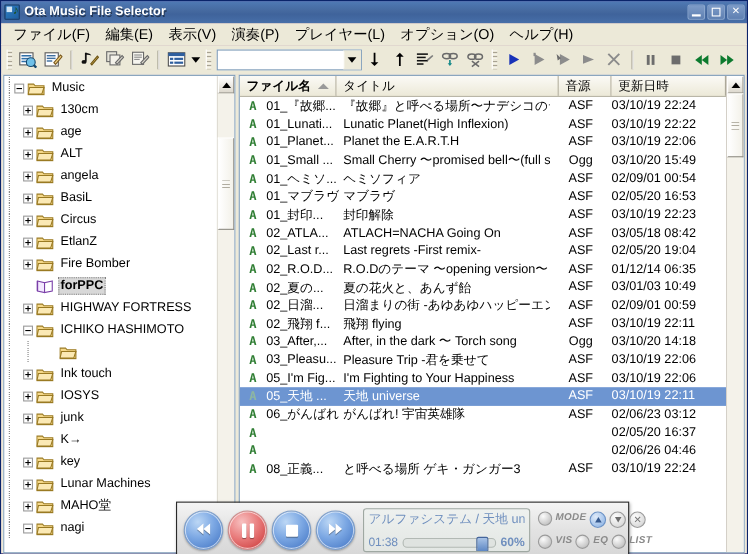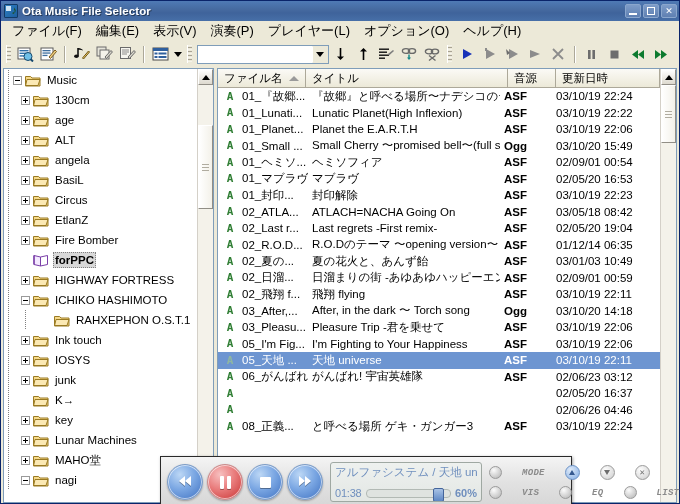--- a/index.html
+++ b/index.html
@@ -161,21 +161,21 @@
     white-space:nowrap;box-sizing:border-box;
   }
   .lrow.sel{background:#6d95d1;color:#fff;}
   .c-icon{width:24px;flex:0 0 24px;display:flex;align-items:center;justify-content:center;}
   .c-icon span{
     color:#2e7d32;font-weight:bold;font-size:11px;font-family:"DejaVu Sans Mono",monospace;
   }
   .lrow.sel .c-icon span{color:#8fb7a0;}
   .c-file{flex:0 0 64px;overflow:hidden;text-overflow:clip;padding-right:2px;}
   .c-title{flex:1 1 auto;overflow:hidden;padding-left:4px;}
-  .c-src{flex:0 0 48px;text-align:left;padding-left:4px;font-weight:bold;}
+  .c-src{flex:0 0 48px;text-align:center;padding-left:4px;}
   .c-date{flex:0 0 104px;padding-left:4px;overflow:hidden;}
   
   .vsb{
     width:16px;flex:0 0 16px;background:#f1efe2;
     border-left:1px solid #d4d0c8;
     display:flex;flex-direction:column;box-sizing:border-box;
   }
   .sb-btn{
     height:16px;flex:0 0 16px;
     background:linear-gradient(to bottom,#fff,#ddd9ce);
@@ -234,21 +234,21 @@
   }
   .lcd-knob{
     position:absolute;right:6px;top:-2px;width:9px;height:12px;border-radius:2px;
     background:linear-gradient(to bottom,#a9c3e6,#5d87c4);border:1px solid #44659b;
   }
   .lcd-pct{font-size:11px;font-weight:bold;color:#6f8fbe;flex:0 0 auto;}
   .prpanel{
     flex:1 1 auto;height:40px;display:flex;flex-direction:column;
     justify-content:space-around;padding-left:2px;
   }
-  .prrow{display:flex;align-items:center;gap:20px;font-family:Liberation Mono, monospace;}
+  .prrow{display:flex;gap:3px;}
   .led{
     width:13px;height:13px;border-radius:50%;flex:0 0 13px;
     background:radial-gradient(circle at 35% 30%,#fbfbfb,#c8c8c8 70%,#a9a9a9 100%);
     border:1px solid #9b9b9b;box-sizing:border-box;
   }
   .prlbl{font-size:9px;font-weight:bold;font-style:italic;color:#8a8a8a;letter-spacing:.3px;}
   .rbtn{
     width:15px;height:15px;border-radius:50%;flex:0 0 15px;
     background:radial-gradient(circle at 35% 30%,#fdfdfd,#dcdcdc 70%,#b9b9b9 100%);
     border:1px solid #9b9b9b;box-sizing:border-box;
@@ -601,21 +601,20 @@
             <div class="trow">
               <span class="dots" style="width:14px;flex:0 0 14px"></span>
               <span class="dots" style="width:18px;flex:0 0 18px"></span>
               <span class="expander none"></span>
               <span class="folder">
                 <svg width="16" height="13" viewBox="0 0 16 13">
                   <path d="M0.5 2.5 L0.5 12 L15 12 L15 4 L7 4 L5.6 2.5 Z" fill="#f6d98a" stroke="#9a7a22"></path>
                   <path d="M2 5.5 L15 5.5 L13 11.5 L0.6 11.5 Z" fill="#fbe9b4" stroke="#9a7a22"></path>
                 </svg>
               </span>
-              <span class="tlabel">RAHXEPHON O.S.T.1</span>
             </div>
             <div class="trow">
               <span class="dots" style="width:14px;flex:0 0 14px"></span>
               <span class="expander plus"></span>
               <span class="folder">
                 <svg width="16" height="13" viewBox="0 0 16 13">
                   <path d="M0.5 2.5 L0.5 12 L15 12 L15 4 L7 4 L5.6 2.5 Z" fill="#f6d98a" stroke="#9a7a22"></path>
                   <path d="M2 5.5 L15 5.5 L13 11.5 L0.6 11.5 Z" fill="#fbe9b4" stroke="#9a7a22"></path>
                 </svg>
               </span>
@@ -711,21 +710,21 @@
 
         </div>
       </div>
 
     </div>
 
     <div class="list-pane">
       <div style="display:flex;flex:1 1 auto;overflow:hidden;">
         <div style="flex:1 1 auto;display:flex;flex-direction:column;overflow:hidden;">
           <div class="lv-head" id="lv-head">
-              <div class="lv-th" style="flex: 0 0 88px;">
+              <div class="lv-th" style="flex: 0 0 88px; font-weight: bold;">
                 <span>ファイル名</span>
                 <span class="sort-arrow"></span>
               </div>
               <div class="lv-th" style="flex: 1 1 auto;">
                 <span>タイトル</span>
               </div>
               <div class="lv-th" style="flex: 0 0 48px;">
                 <span>音源</span>
               </div>
               <div class="lv-th" style="flex: 0 0 104px;">

